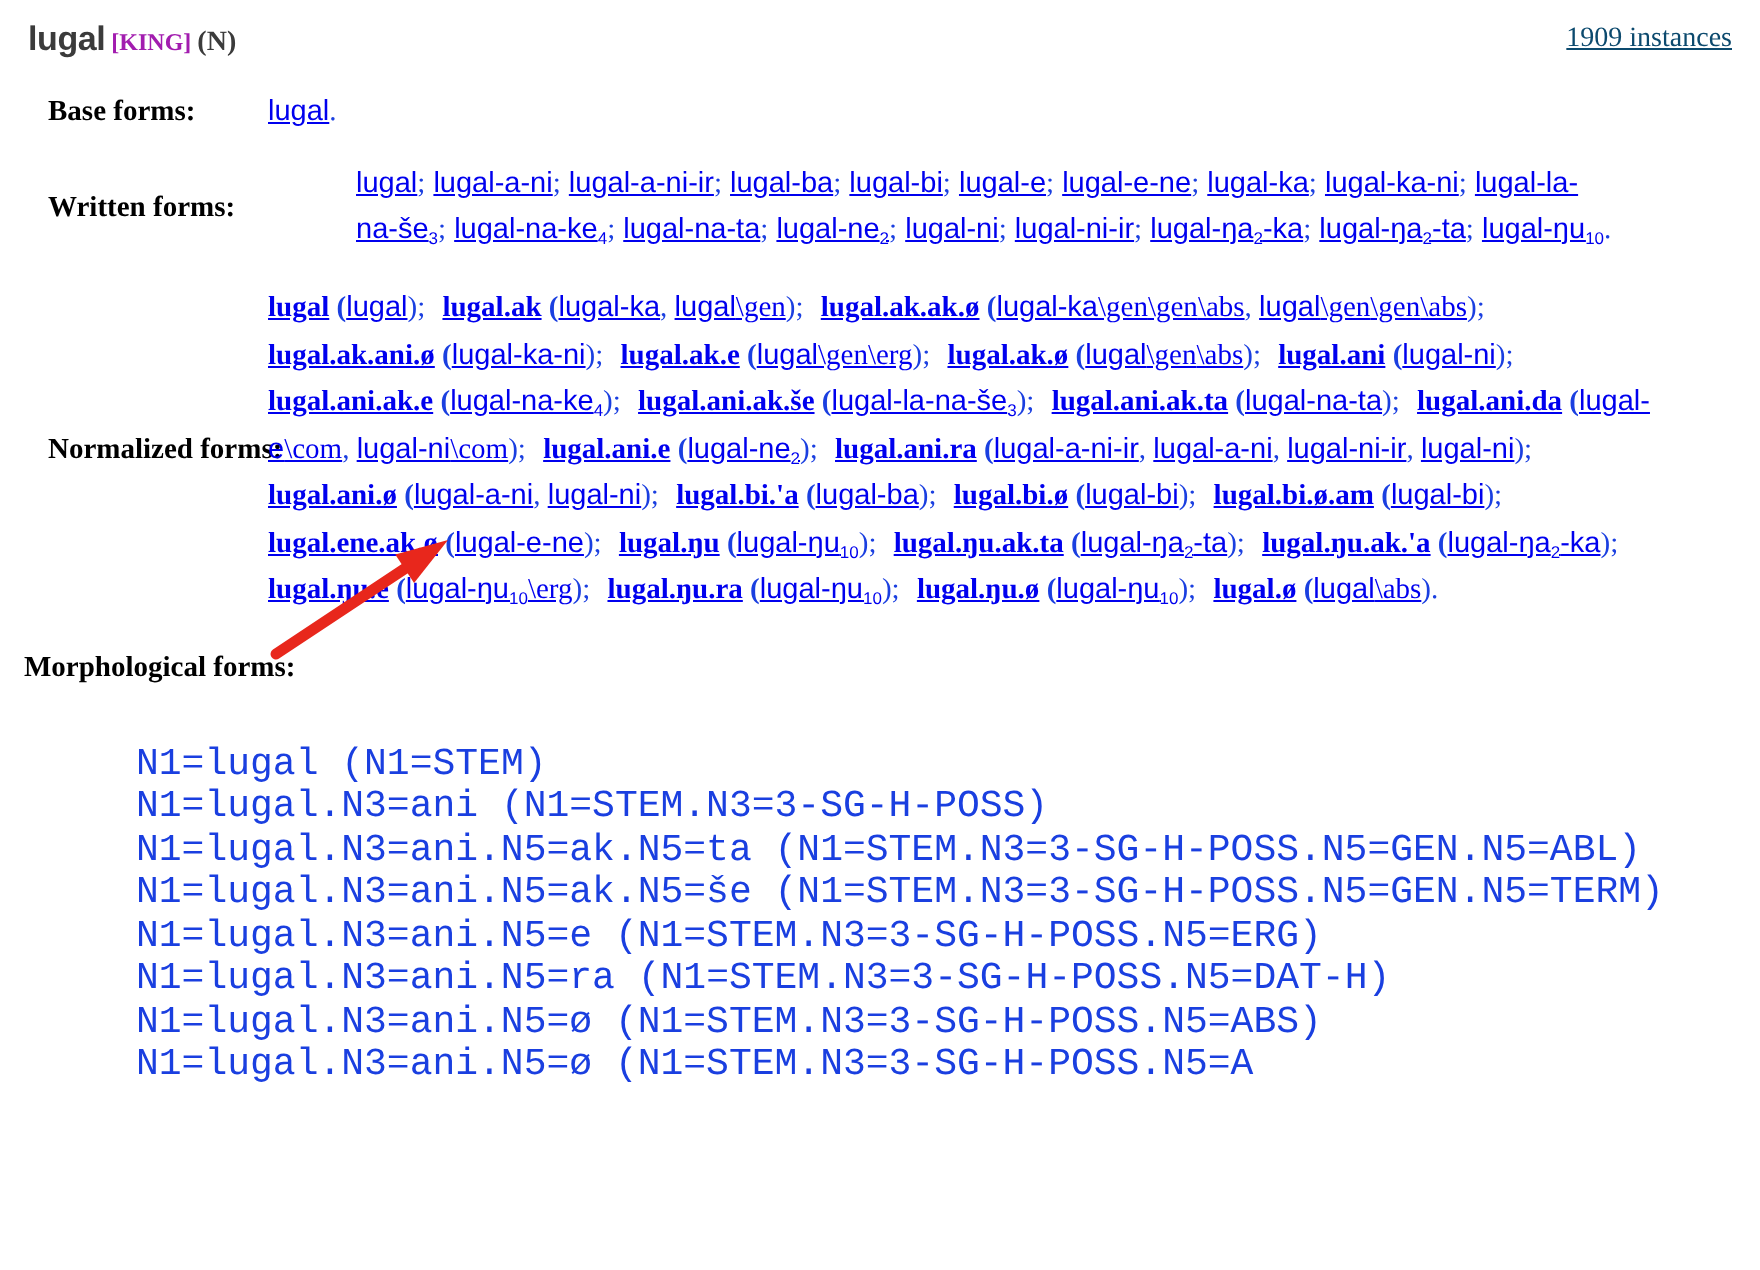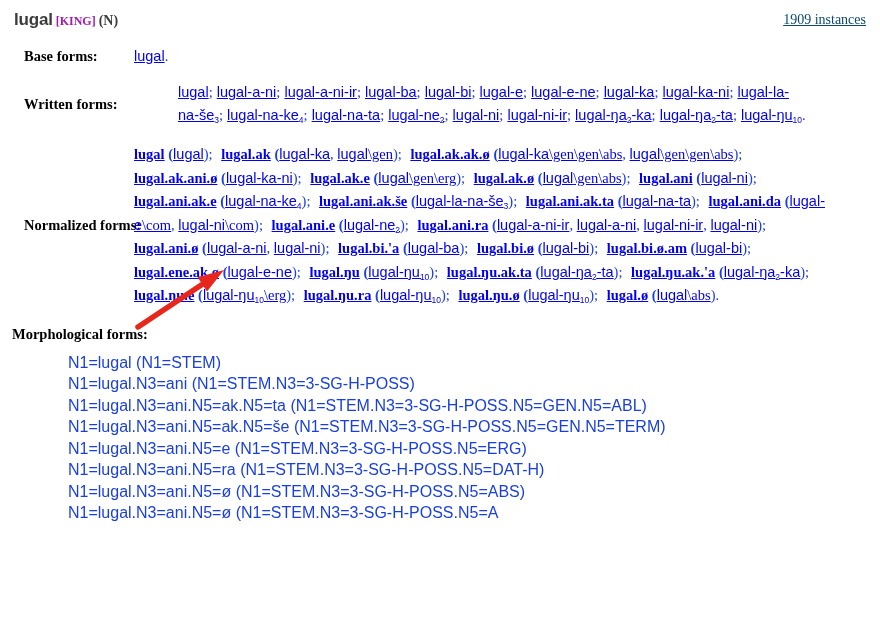--- a/index.html
+++ b/index.html
@@ -129,24 +129,24 @@
     line-height: 0;
     vertical-align: baseline;
     position: relative;
     bottom: -3px;
   }
 
   
   #morph-row { margin-top: 18px; padding-left: 12px; }
   #morph-row .sec-label { font-size: 14.5px; }
   .morph-list {
-    margin-top: 9px;
+    margin-top: 29px;
     padding-left: 56px;
-    font-family: Liberation Sans, sans-serif;
-    font-size: 16px;
+    font-family: Liberation Mono, monospace;
+    font-size: 19px;
     line-height: 21.5px;
     color: #1a3fe0;
   }
   .morph-item { white-space: nowrap; }
 
   
   .arrow-layer {
     position: absolute;
     left: 0; top: 0;
     width: 880px; height: 635px;

